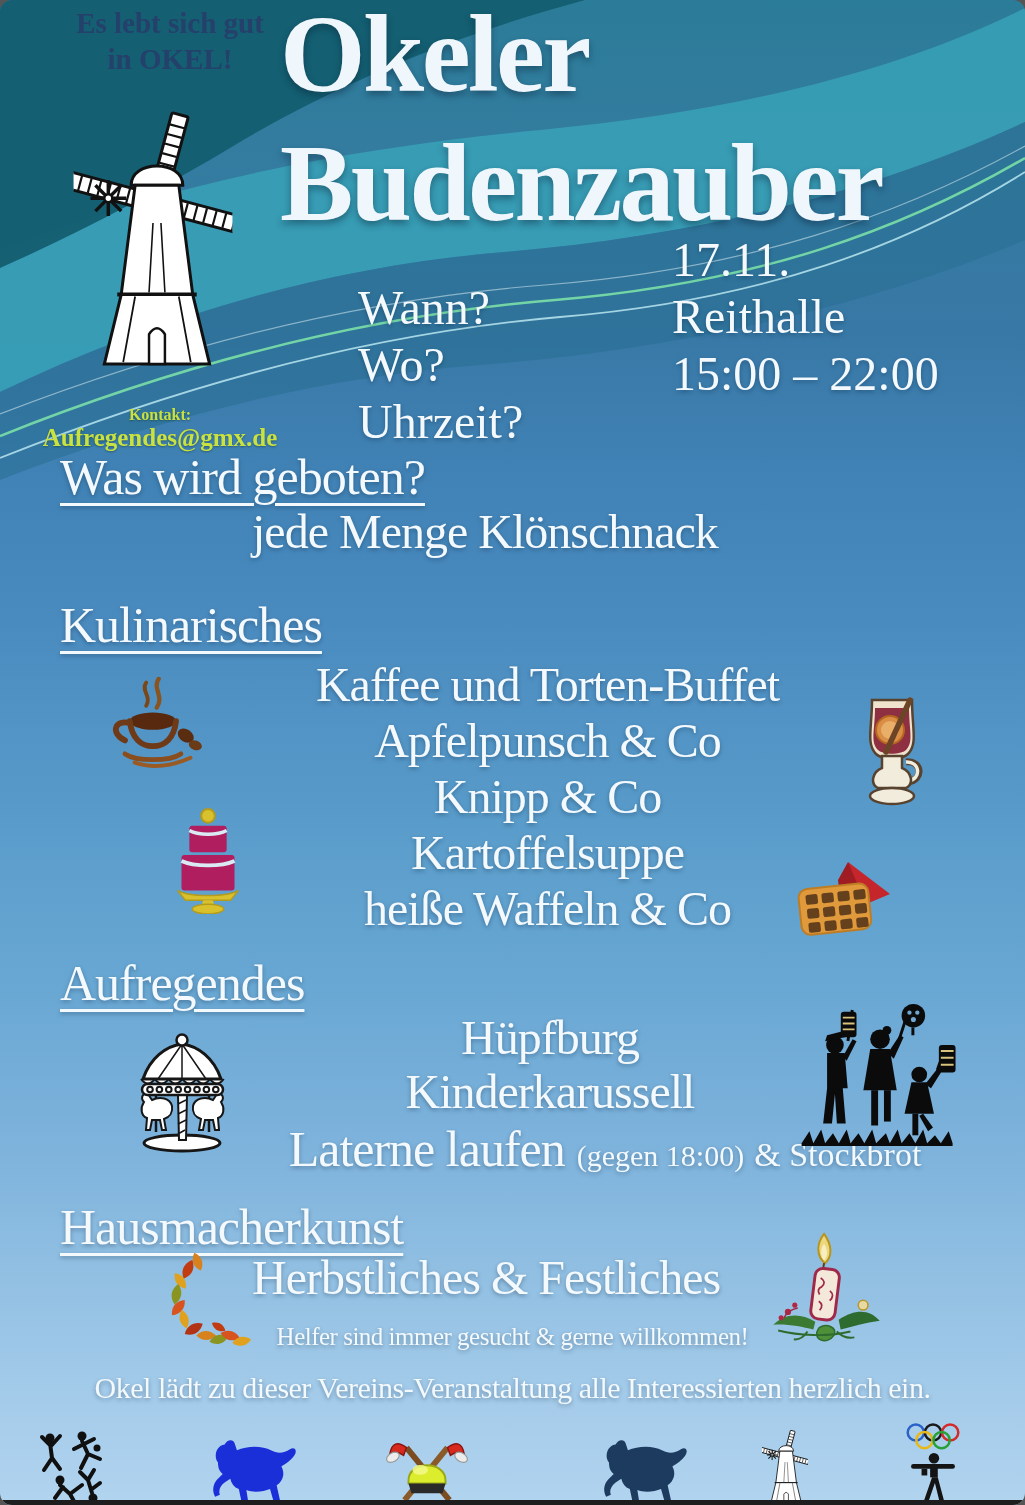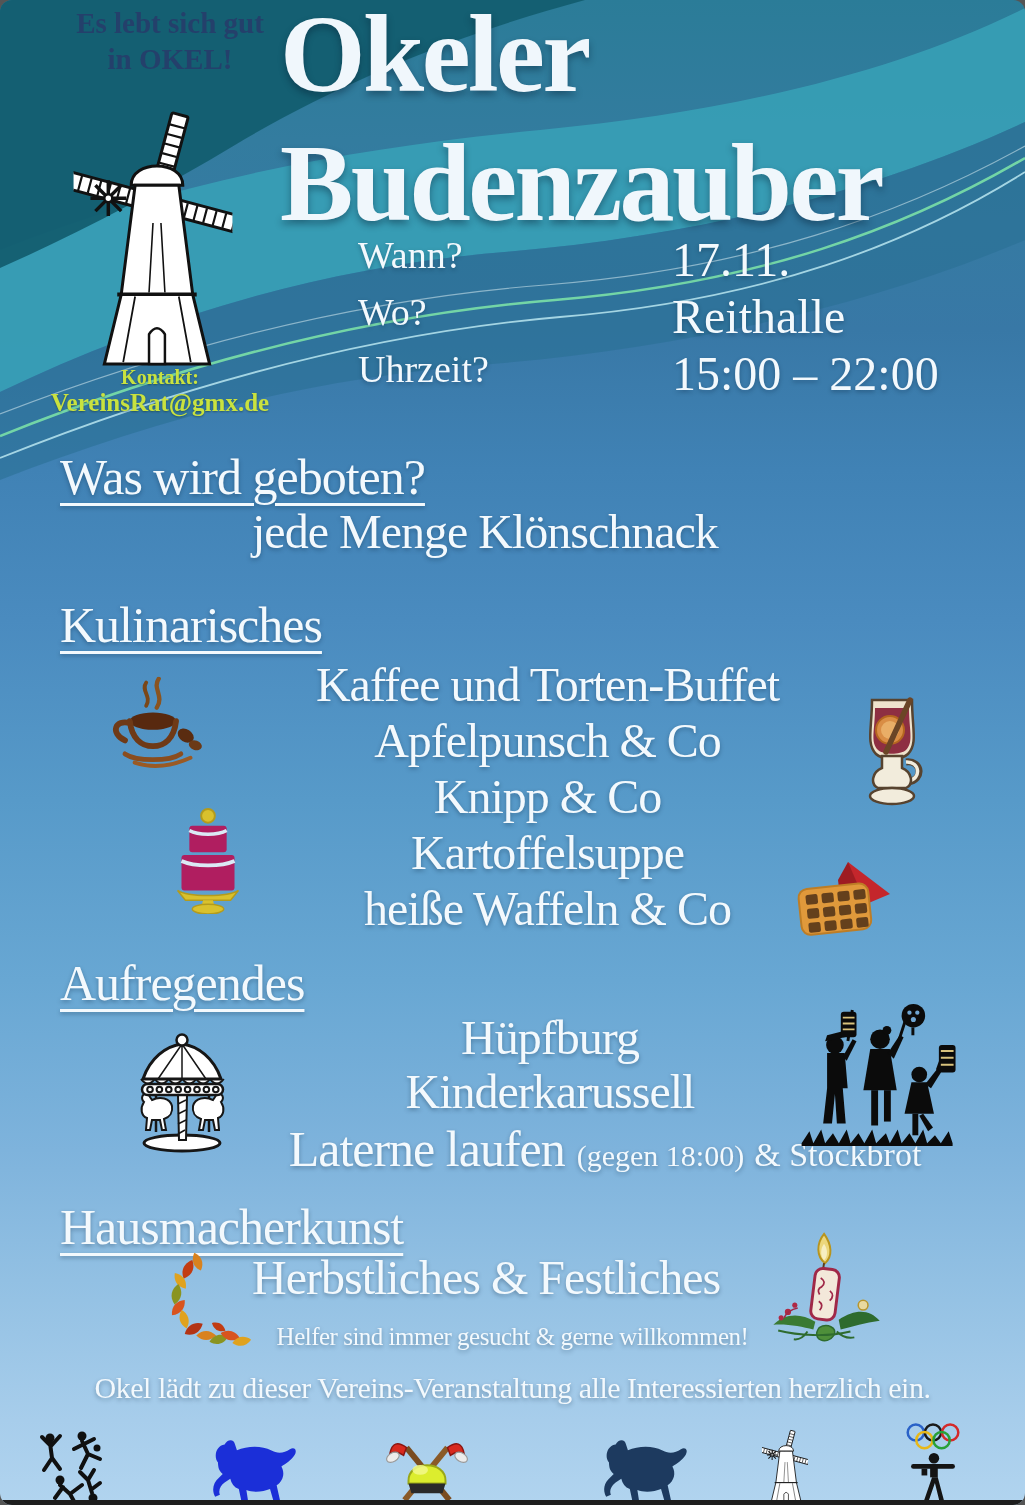--- a/index.html
+++ b/index.html
@@ -14,23 +14,23 @@
   }
   .abs{position:absolute;}
   .waves{position:absolute;left:0;top:0;width:1025px;height:540px;pointer-events:none;}
   .txt{color:#f3f9fd;line-height:1;text-shadow:0 2px 4px rgba(8,35,60,.35);white-space:nowrap;}
   .tagline{left:50px;top:5px;width:240px;text-align:center;font-weight:700;font-size:29px;
     color:#24406b;line-height:1.25;text-shadow:none;white-space:normal;}
   .title-line{left:280px;width:730px;text-align:left;font-weight:700;font-size:110px;
     letter-spacing:-2.5px;color:#f0f7fc;text-shadow:0 4px 7px rgba(5,25,45,.4);}
   .contact{left:25px;top:366px;width:270px;text-align:center;color:#c9e23f;font-weight:700;
     line-height:1.15;text-shadow:0 1px 2px rgba(10,30,20,.4);white-space:normal;}
-  .contact .c1{font-size:20px;}
+  .contact .c1{font-size:16px;margin-top:40px;}
   .contact .c2{font-size:25px;}
-  .info-label{left:358px;font-size:38px;}
+  .info-label{left:358px;font-size:48px;margin-top:48px;}
   .info-value{left:672px;font-size:48px;}
   .heading{left:60px;font-size:50px;letter-spacing:-1px;text-decoration:underline;
     text-underline-offset:9px;text-decoration-thickness:2.5px;}
   .item{font-size:48px;letter-spacing:-1px;}
   .list{text-align:center;}
   .list .item{line-height:56px;white-space:nowrap;}
   .list2 .item{line-height:54px;}
   .lantern{white-space:nowrap;}
   .lantern .main{font-size:50px;letter-spacing:-1px;}
   .lantern .note{font-size:30px;margin-left:12px;}
@@ -304,21 +304,21 @@
     <div>Es lebt sich gut</div>
     <div>in OKEL!</div>
   </div>
 
   <svg class="ico" style="left:72px;top:84px" width="162" height="288" viewBox="0 0 160 290">
       <use href="#sym-windmill"></use>
     </svg>
 
   <div class="abs contact">
     <div class="c1">Kontakt:</div>
-    <div class="c2">VereinsRat@gmx.de</div>
+    <div class="c2">Aufregendes@gmx.de</div>
   </div>
 
   <div class="abs txt title-line" style="top:-1px">Okeler</div>
   <div class="abs txt title-line" style="top:128px">Budenzauber</div>
 
   <div class="abs txt info-label" style="top:236px">Wann?</div>
   <div class="abs txt info-value" style="top:236px">17.11.</div>
   <div class="abs txt info-label" style="top:293px">Wo?</div>
   <div class="abs txt info-value" style="top:293px">Reithalle</div>
   <div class="abs txt info-label" style="top:350px">Uhrzeit?</div>

